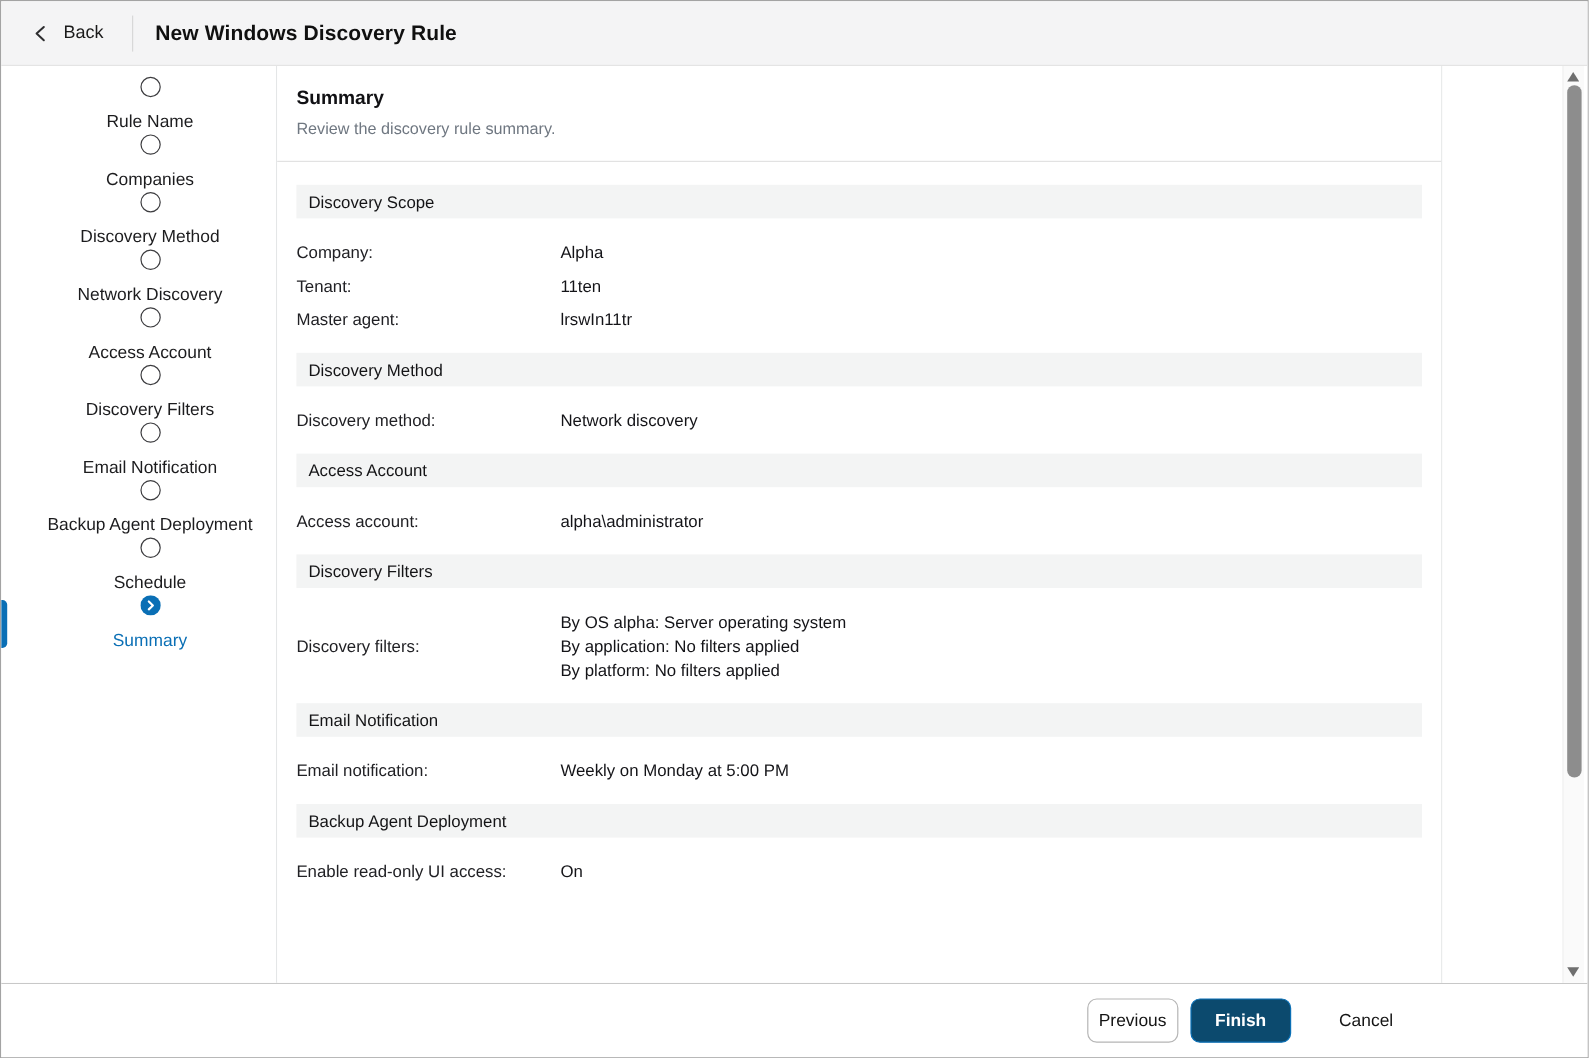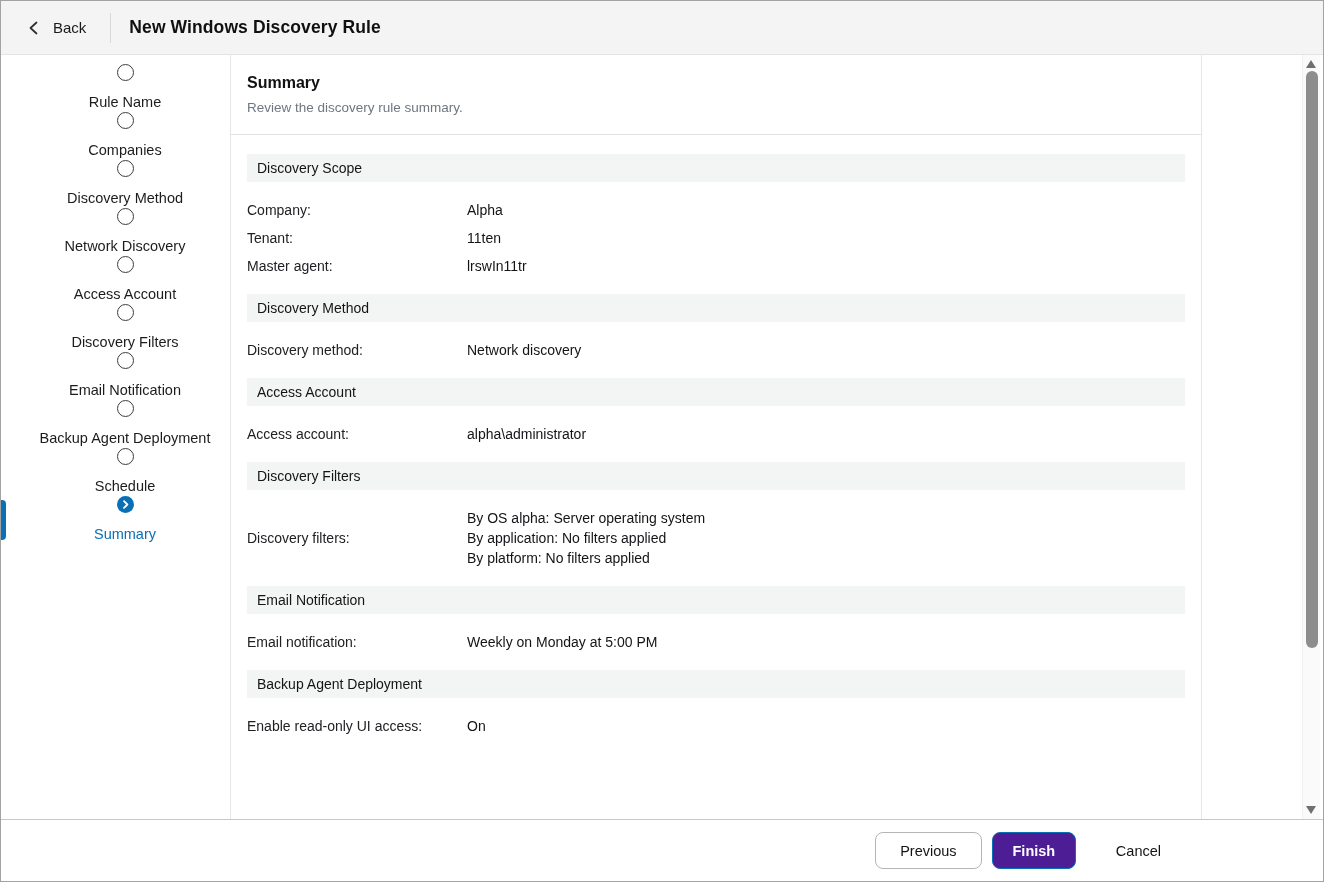--- a/index.html
+++ b/index.html
@@ -56,22 +56,22 @@
              border-left:5.5px solid transparent; border-right:5.5px solid transparent;
              border-top:8px solid #6f6f6f; }
   .sb-thumb { position:absolute; top:16px; left:2.5px; width:12px; height:577px;
               border-radius:7px; background:#8d8d8d; }
 
   
   .footer { height:62px; flex:0 0 62px; border-top:1px solid #c8c8c8; background:#fff;
             display:flex; align-items:center; justify-content:flex-end; padding-right:154px; }
   .btn { height:37px; border-radius:8px; font-size:14.5px; font-family:inherit; cursor:pointer;
          display:inline-flex; align-items:center; justify-content:center; }
-  .btn-secondary { width:107px; background:#fff; border:1px solid #b5b5b5; color:#141414; }
-  .btn-primary { width:84px; background:#4c1d95; border:1px solid #0a6fb5; color:#fff;
+  .btn-secondary { width:76px; background:#fff; border:1px solid #b5b5b5; color:#141414; }
+  .btn-primary { width:84px; background:#0c4a6e; border:1px solid #0a6fb5; color:#fff;
                  font-weight:bold; margin-left:10px; }
   .btn-text { background:none; border:none; color:#141414; margin-left:32px; padding:0 8px; }
 </style>
 </head>
 <body>
 
 <div class="frame">
 
   <div class="topbar">
     <div class="back-btn">

